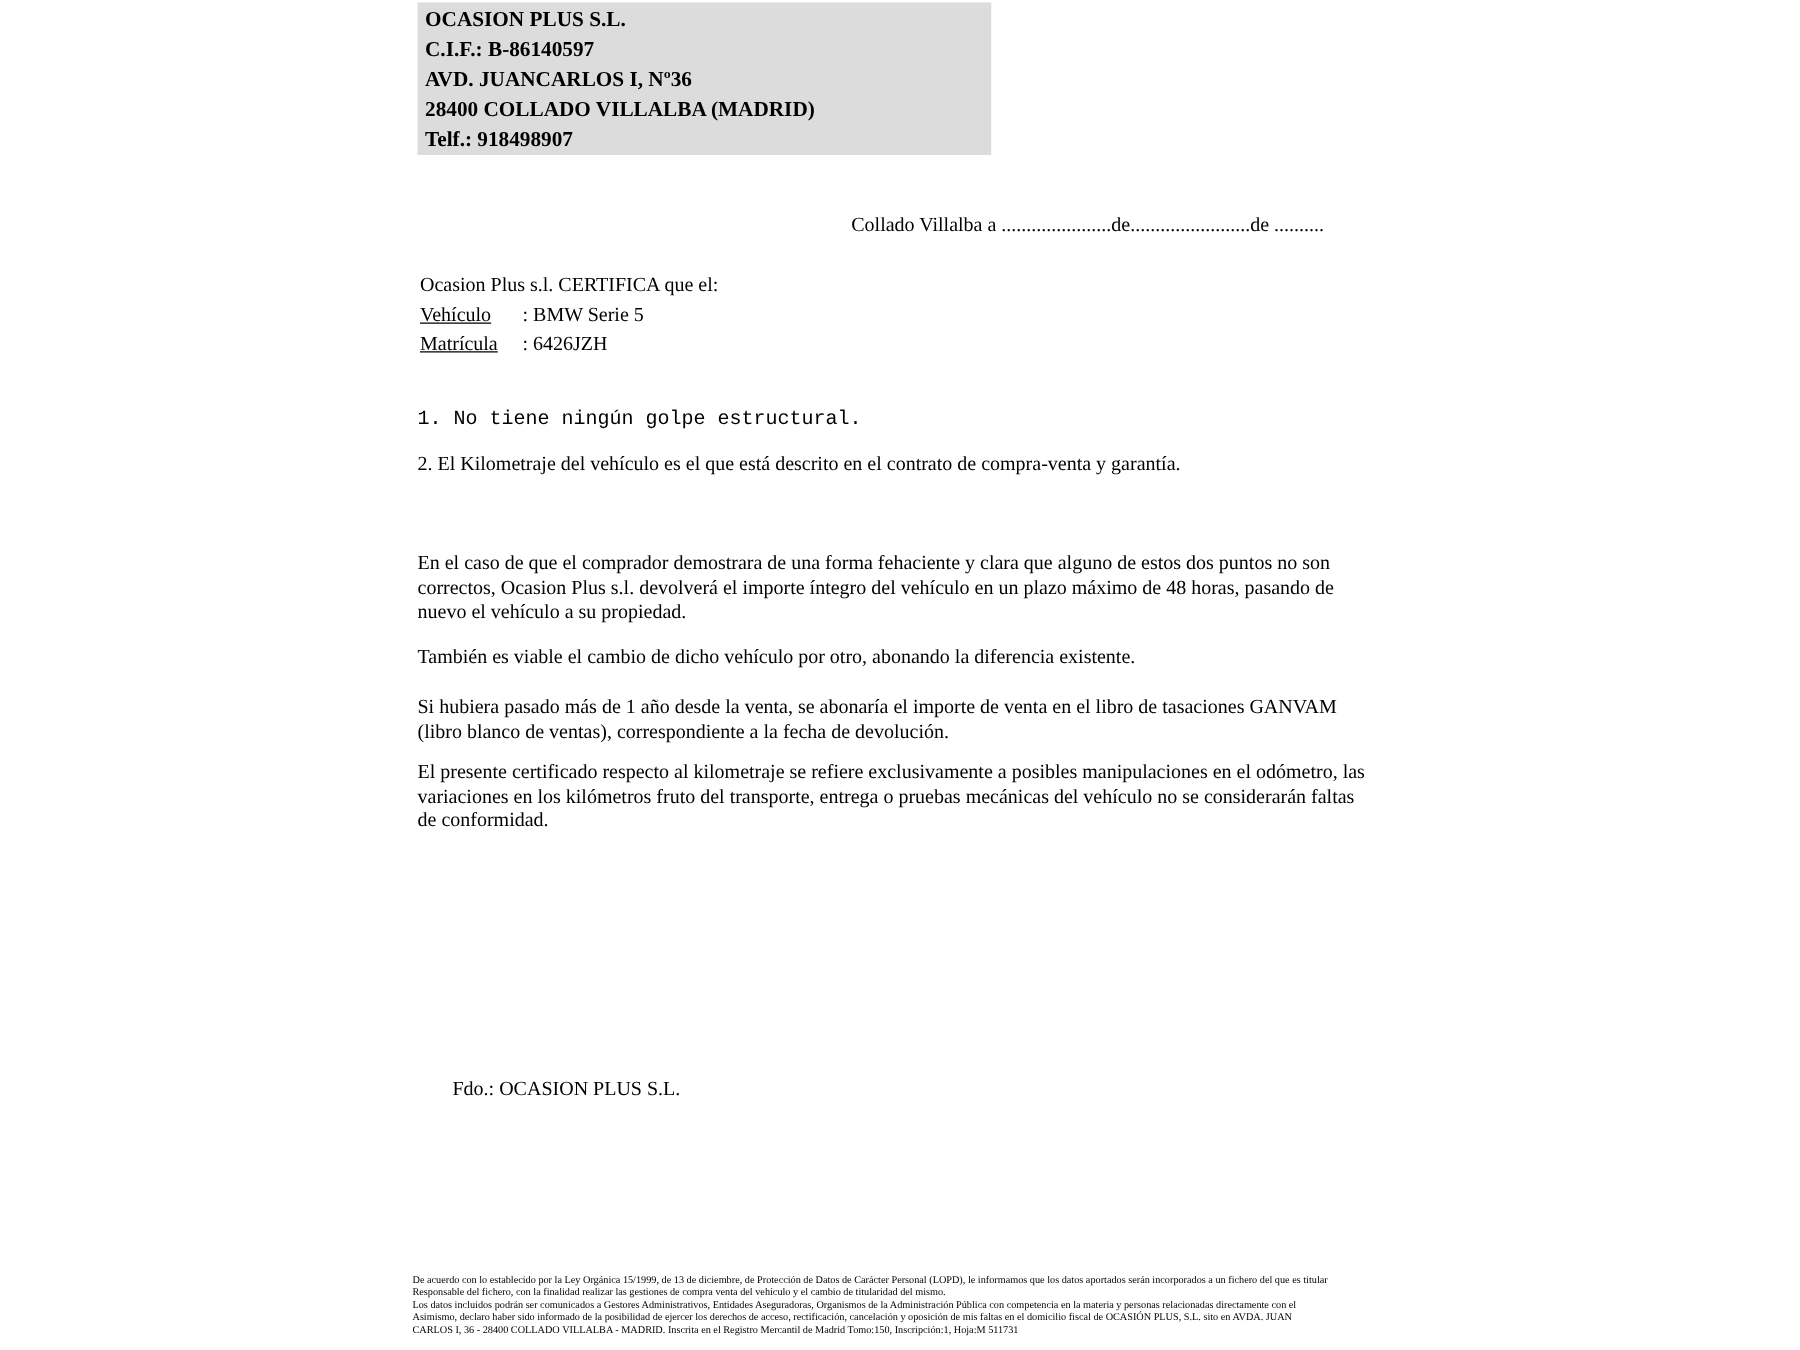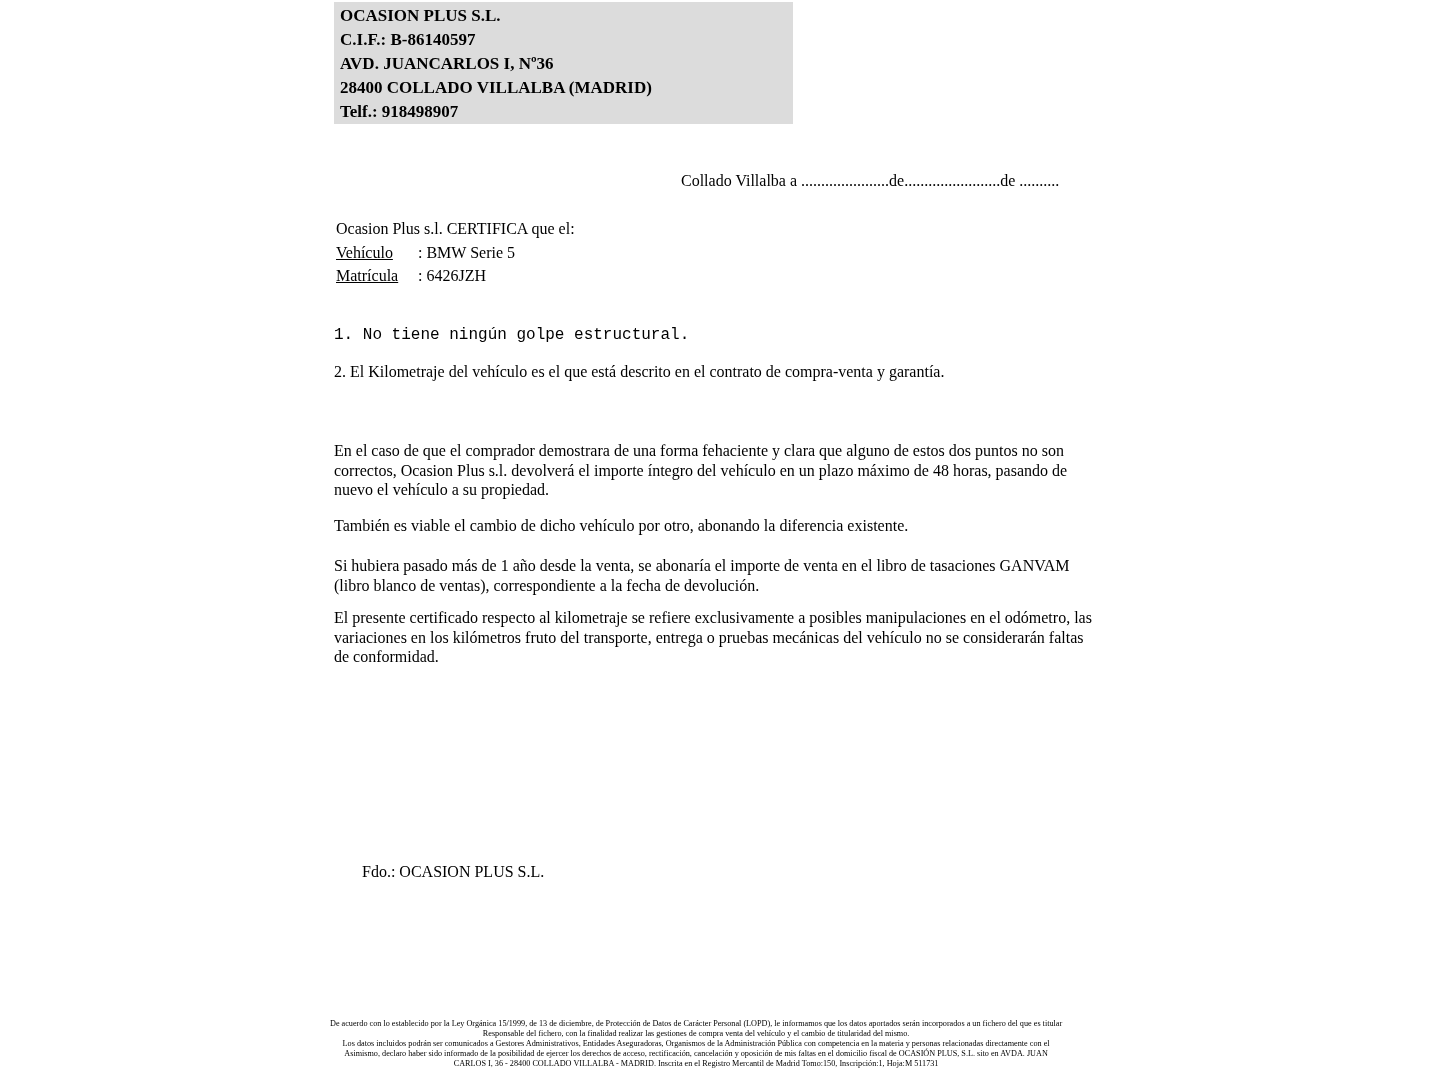--- a/index.html
+++ b/index.html
@@ -76,21 +76,20 @@
     font-size: 16px;
     white-space: nowrap;
     margin-left: 28px;
   }
   .legal-footer {
     position: absolute;
     left: 330px;
     top: 1019px;
     font-size: 8.2px;
     line-height: 10px;
-    text-align: center;
   }
   .legal-line { white-space: nowrap; }
 </style>
 </head>
 <body>
 
 <div class="page">
 
   <div class="header-box" style="background:#dcdcdc;">
     <div class="header-line">OCASION PLUS S.L.</div>

